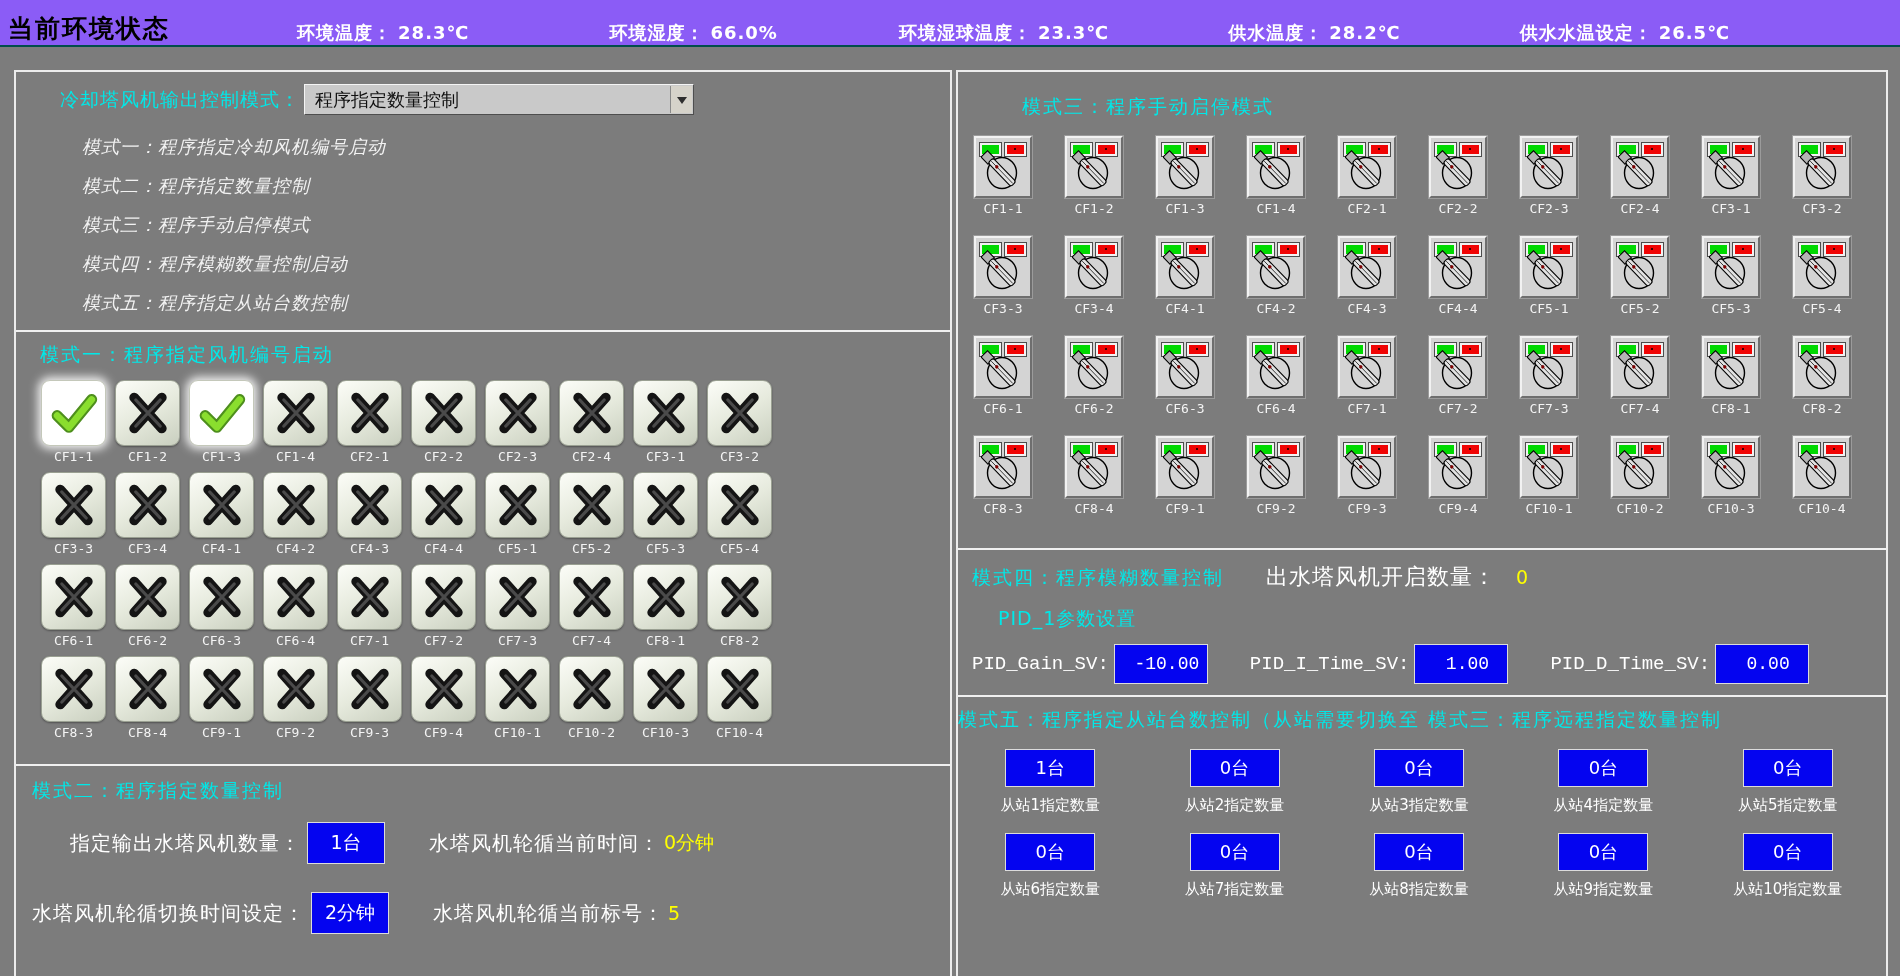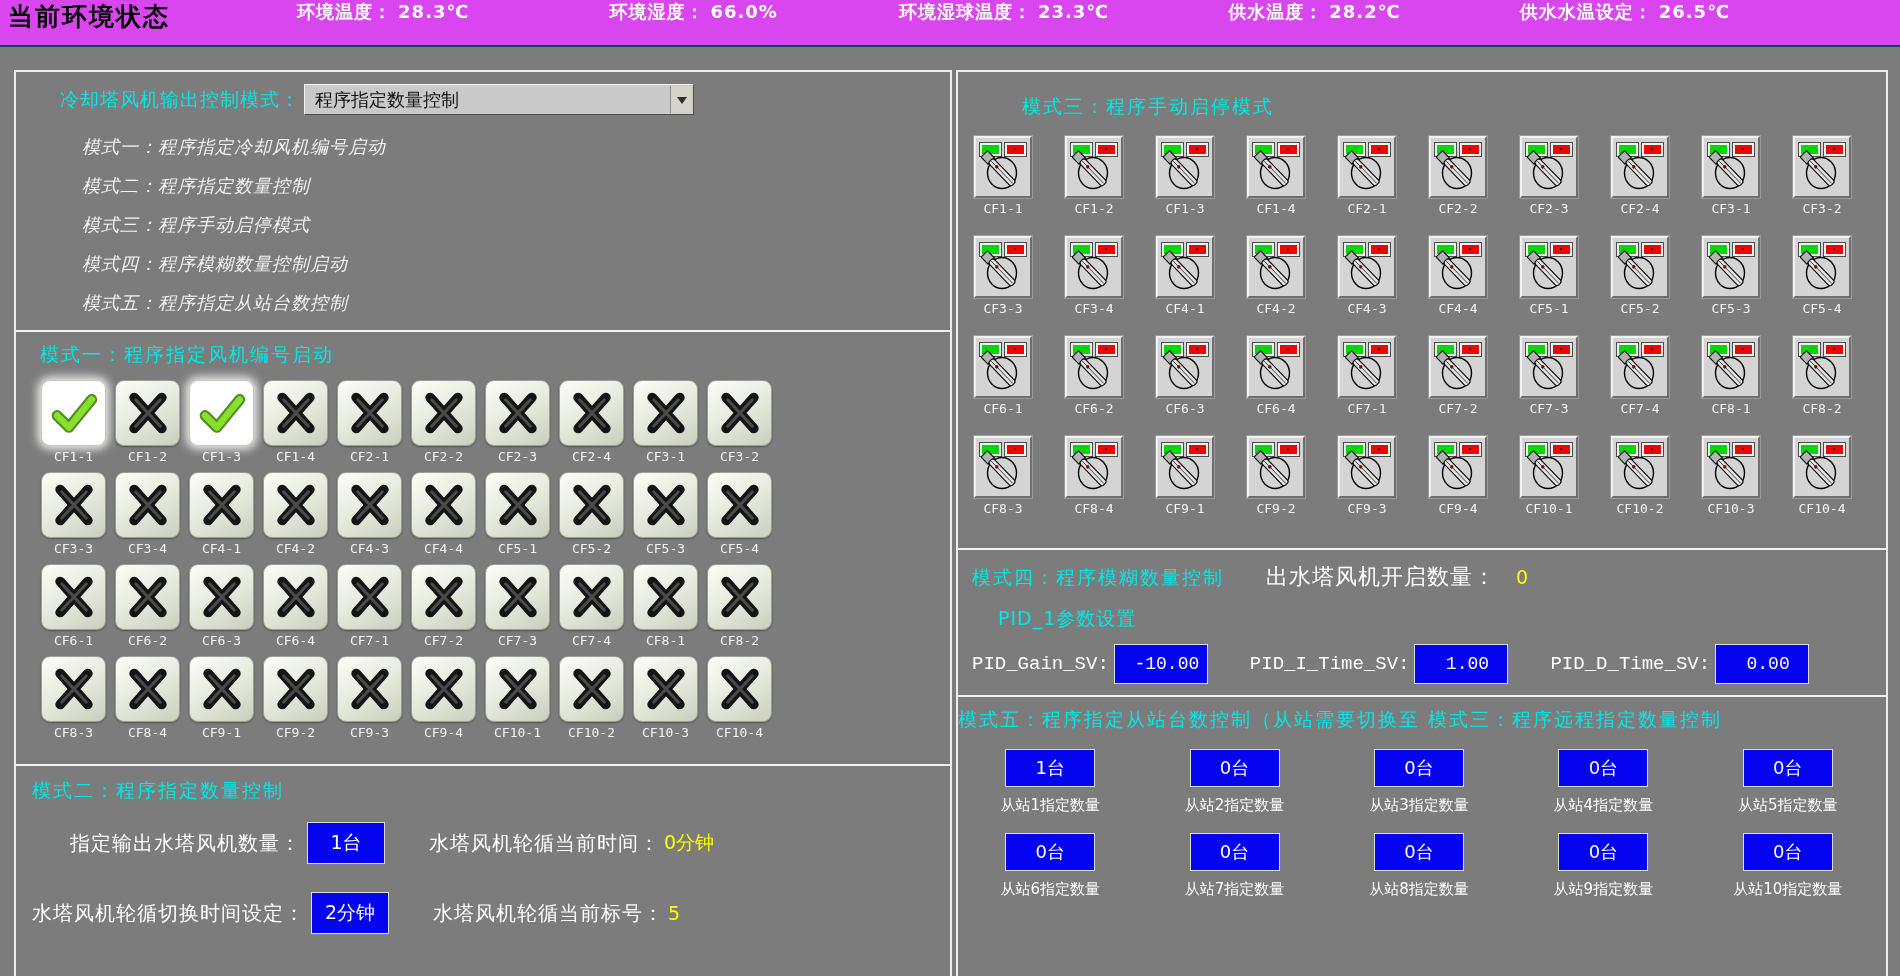--- a/index.html
+++ b/index.html
@@ -1,21 +1,21 @@
 <!DOCTYPE html>
 <html><head>
 <meta charset="utf-8">
 <style>
   * { margin:0; padding:0; box-sizing:border-box; }
   html,body { width:1900px; height:976px; overflow:hidden; }
   body { background:#7c7c7c; font-family:"DejaVu Sans", sans-serif; position:relative; }
 
   
-  .top-bar { height:47px; background:#d946ef; border-bottom:2px solid #024e4c;
-             display:flex; align-items:flex-start; }
+  .top-bar { height:47px; background:#8b5cf6; border-bottom:2px solid #024e4c;
+             display:flex; align-items:flex-end; }
   .top-title { width:228px; padding-left:8px; font-size:25px; font-weight:bold; color:#000;
                letter-spacing:2px; }
   .metrics { flex:1; display:flex; padding-right:120px; }
   .metric { flex:1; text-align:center; color:#fff; font-size:18px; font-weight:bold;
             white-space:nowrap; letter-spacing:1px; }
   .metric .m-value { margin-left:6px; }
 
   
   .panel { position:absolute; top:70px; height:908px; background:#7c7c7c;
            border:2px solid #ececec; }

